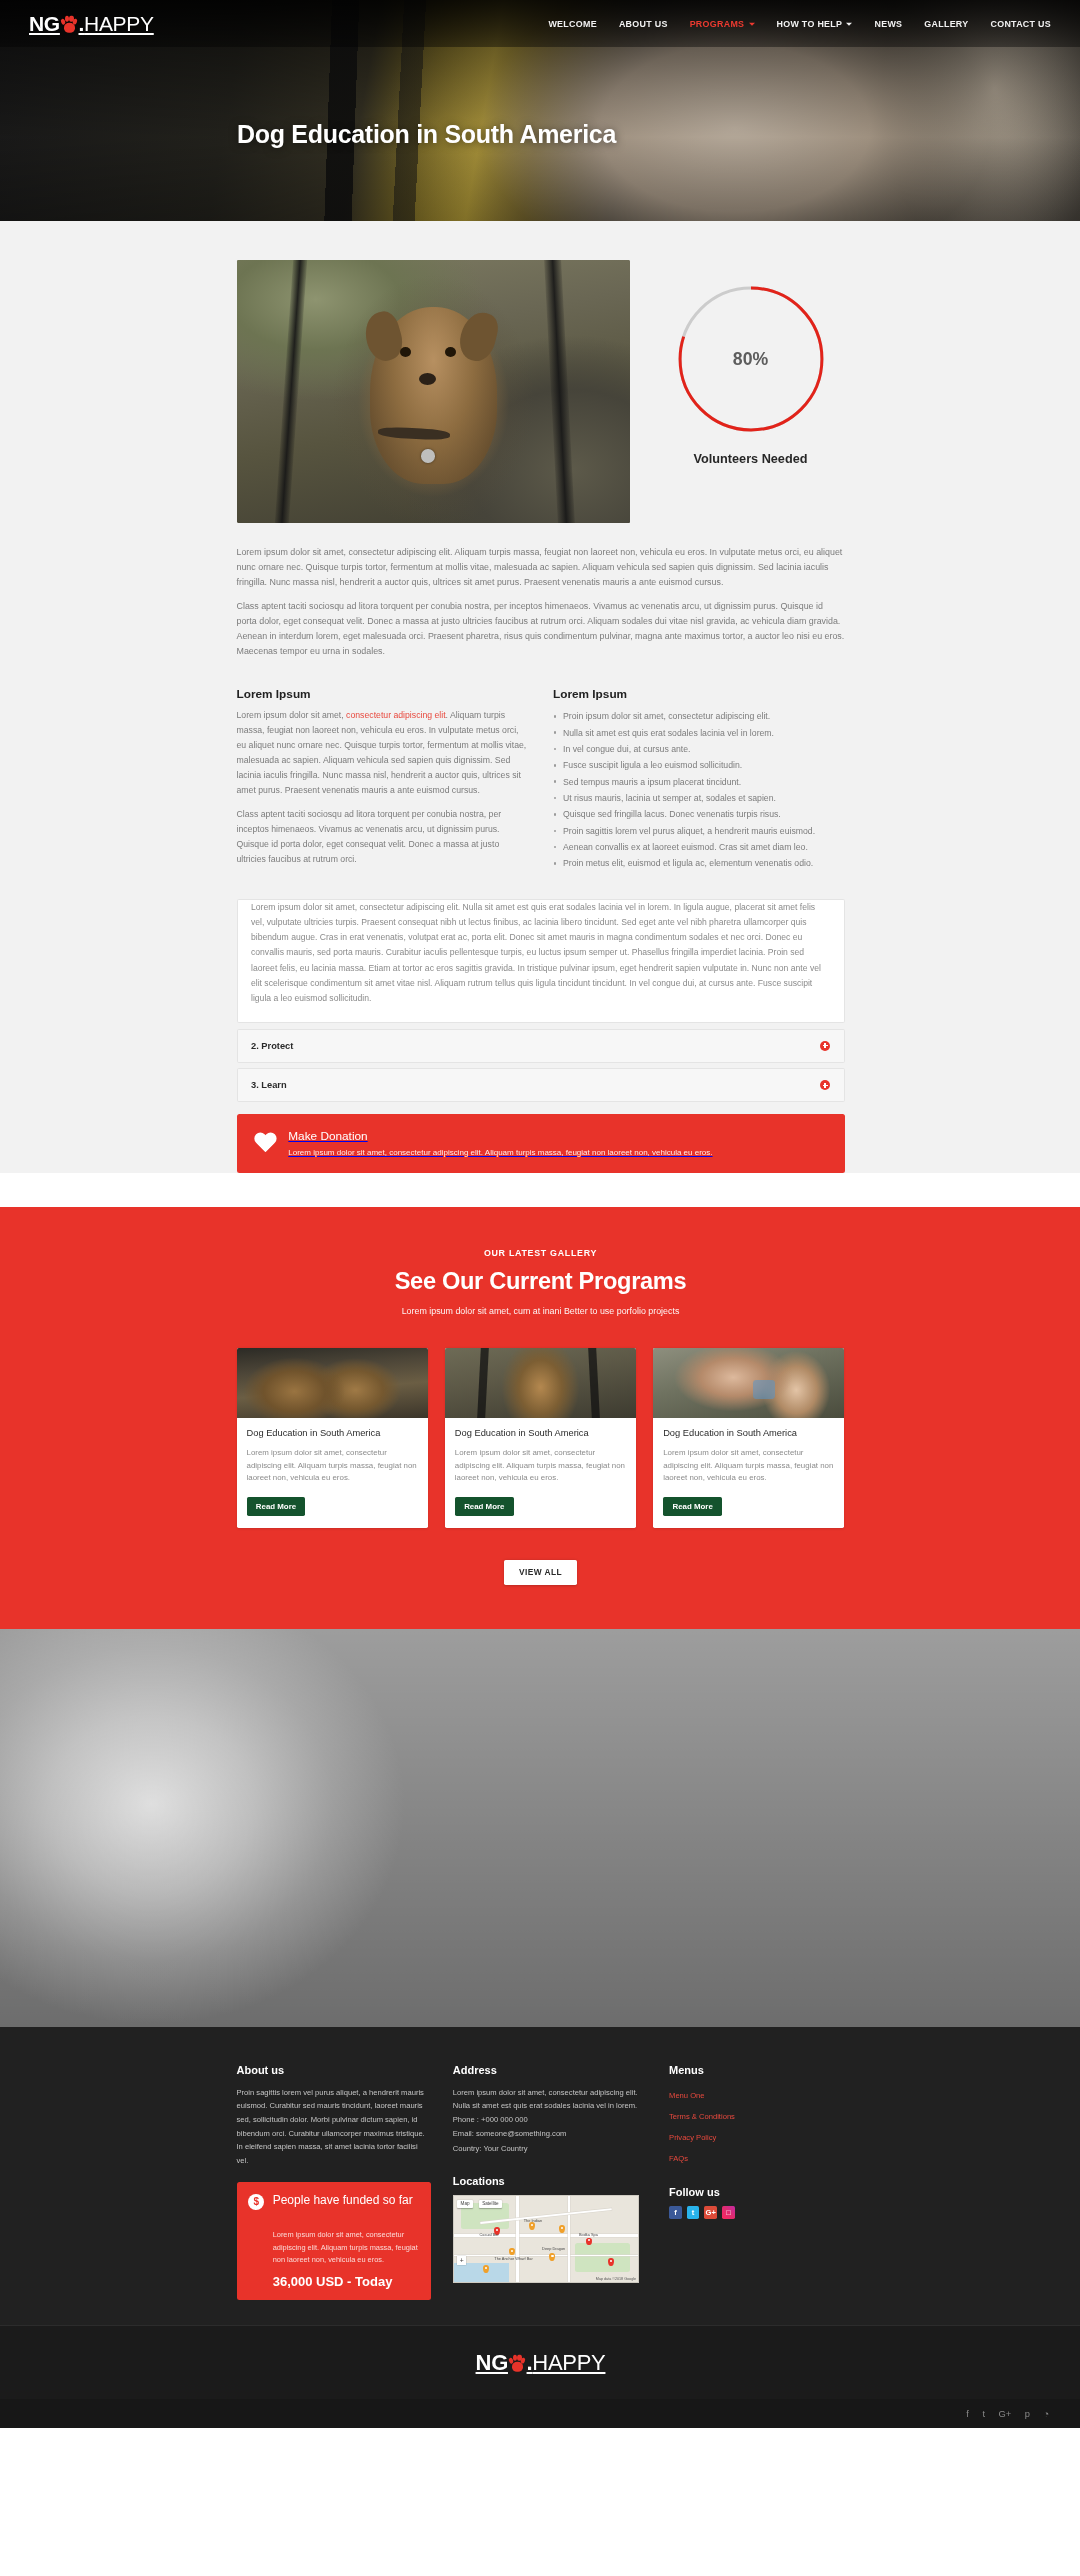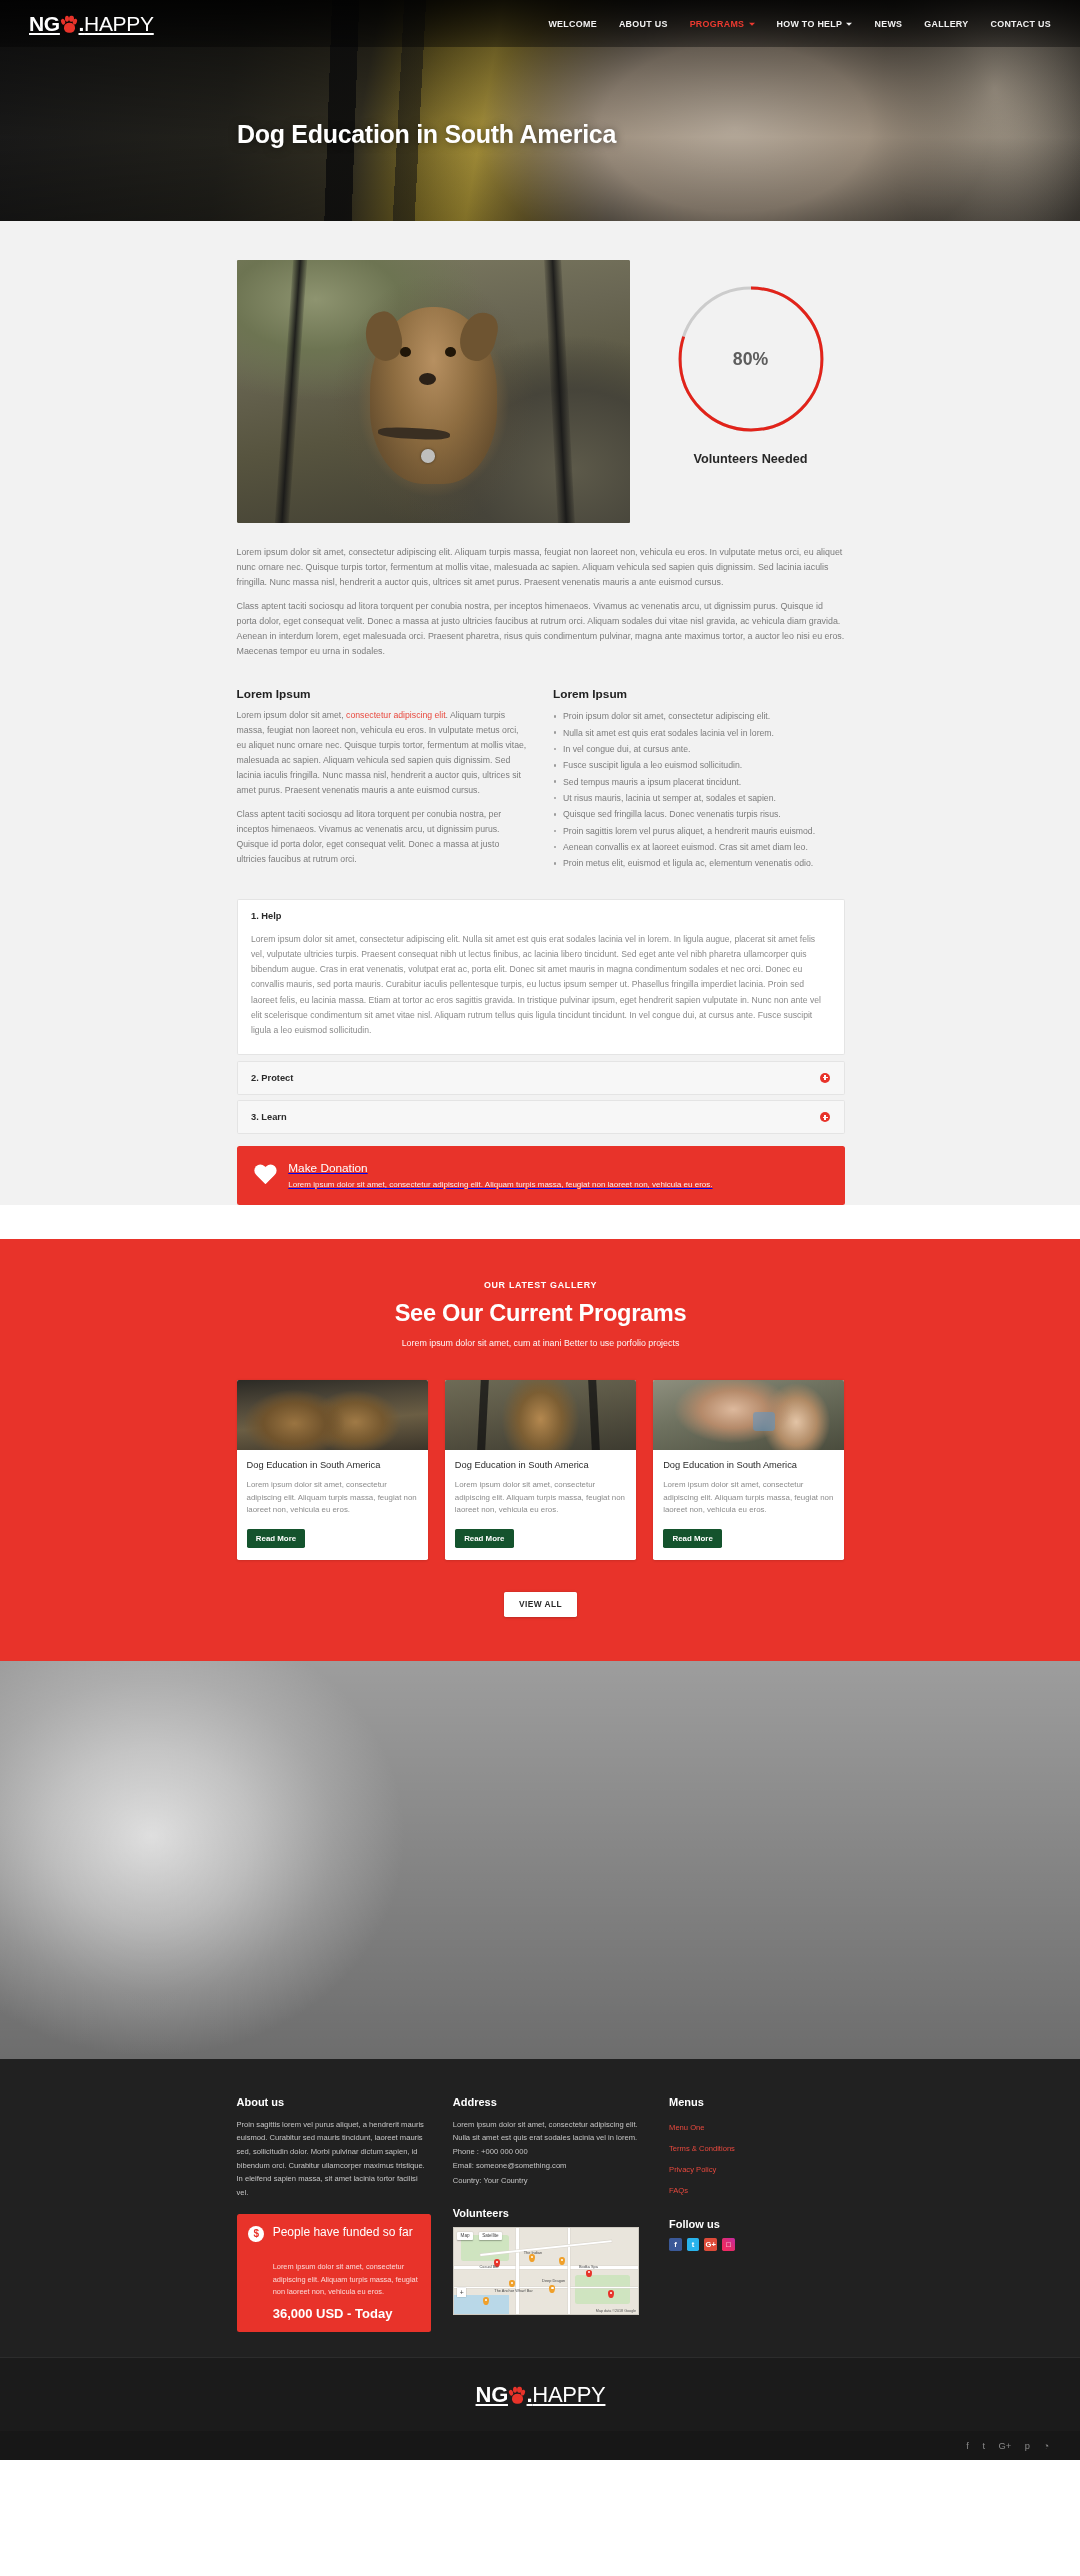--- a/index.html
+++ b/index.html
@@ -765,23 +765,20 @@
           <li>Quisque sed fringilla lacus. Donec venenatis turpis risus.</li>
           <li>Proin sagittis lorem vel purus aliquet, a hendrerit mauris euismod.</li>
           <li>Aenean convallis ex at laoreet euismod. Cras sit amet diam leo.</li>
           <li>Proin metus elit, euismod et ligula ac, elementum venenatis odio.</li>
         </ul>
       </div>
     </div>
 
     <div class="accordion">
       <div class="acc-item">
-        <div class="acc-head">
-          <span>1. Help</span>
-        </div>
         <div class="acc-body">Lorem ipsum dolor sit amet, consectetur adipiscing elit. Nulla sit amet est quis erat sodales lacinia vel in lorem. In ligula augue, placerat sit amet felis vel, vulputate ultricies turpis. Praesent consequat nibh ut lectus finibus, ac lacinia libero tincidunt. Sed eget ante vel nibh pharetra ullamcorper quis bibendum augue. Cras in erat venenatis, volutpat erat ac, porta elit. Donec sit amet mauris in magna condimentum sodales et nec orci. Donec eu convallis mauris, sed porta mauris. Curabitur iaculis pellentesque turpis, eu luctus ipsum semper ut. Phasellus fringilla imperdiet lacinia. Proin sed laoreet felis, eu lacinia massa. Etiam at tortor ac eros sagittis gravida. In tristique pulvinar ipsum, eget hendrerit sapien vulputate in. Nunc non ante vel elit scelerisque condimentum sit amet vitae nisl. Aliquam rutrum tellus quis ligula tincidunt tincidunt. In vel congue dui, at cursus ante. Fusce suscipit ligula a leo euismod sollicitudin.</div>
       </div>
       <div class="acc-item collapsed">
         <div class="acc-head">
           <span>2. Protect</span>
           <span class="acc-plus"></span>
         </div>
       </div>
       <div class="acc-item collapsed">
         <div class="acc-head">
@@ -862,21 +859,21 @@
         </div>
       </div>
 
       <div class="fcol-2">
         <div class="f-title">Address</div>
         <div class="f-text">Lorem ipsum dolor sit amet, consectetur adipiscing elit. Nulla sit amet est quis erat sodales lacinia vel in lorem.</div>
         <div class="f-line">Phone : +000 000 000</div>
         <div class="f-line">Email: someone@something.com</div>
         <div class="f-line">Country: Your Country</div>
 
-        <div class="loc-title">Volunteers</div>
+        <div class="loc-title">Locations</div>
         <div class="map">
           <div class="green" style="left:4%;top:8%;width:26%;height:30%"></div>
           <div class="green" style="left:66%;top:54%;width:30%;height:34%"></div>
           <div class="water" style="left:0;top:78%;width:30%;height:22%"></div>
           <div class="road" style="left:0;top:44%;width:100%;height:2.5px"></div>
           <div class="road" style="left:0;top:68%;width:100%;height:1.7px"></div>
           <div class="road" style="left:34%;top:0;width:2.5px;height:100%"></div>
           <div class="road" style="left:62%;top:0;width:1.7px;height:100%"></div>
           <div class="road" style="left:14%;top:22%;width:72%;height:1.7px;transform:rotate(-6deg)"></div>
           <div class="map-btn">Map</div>

